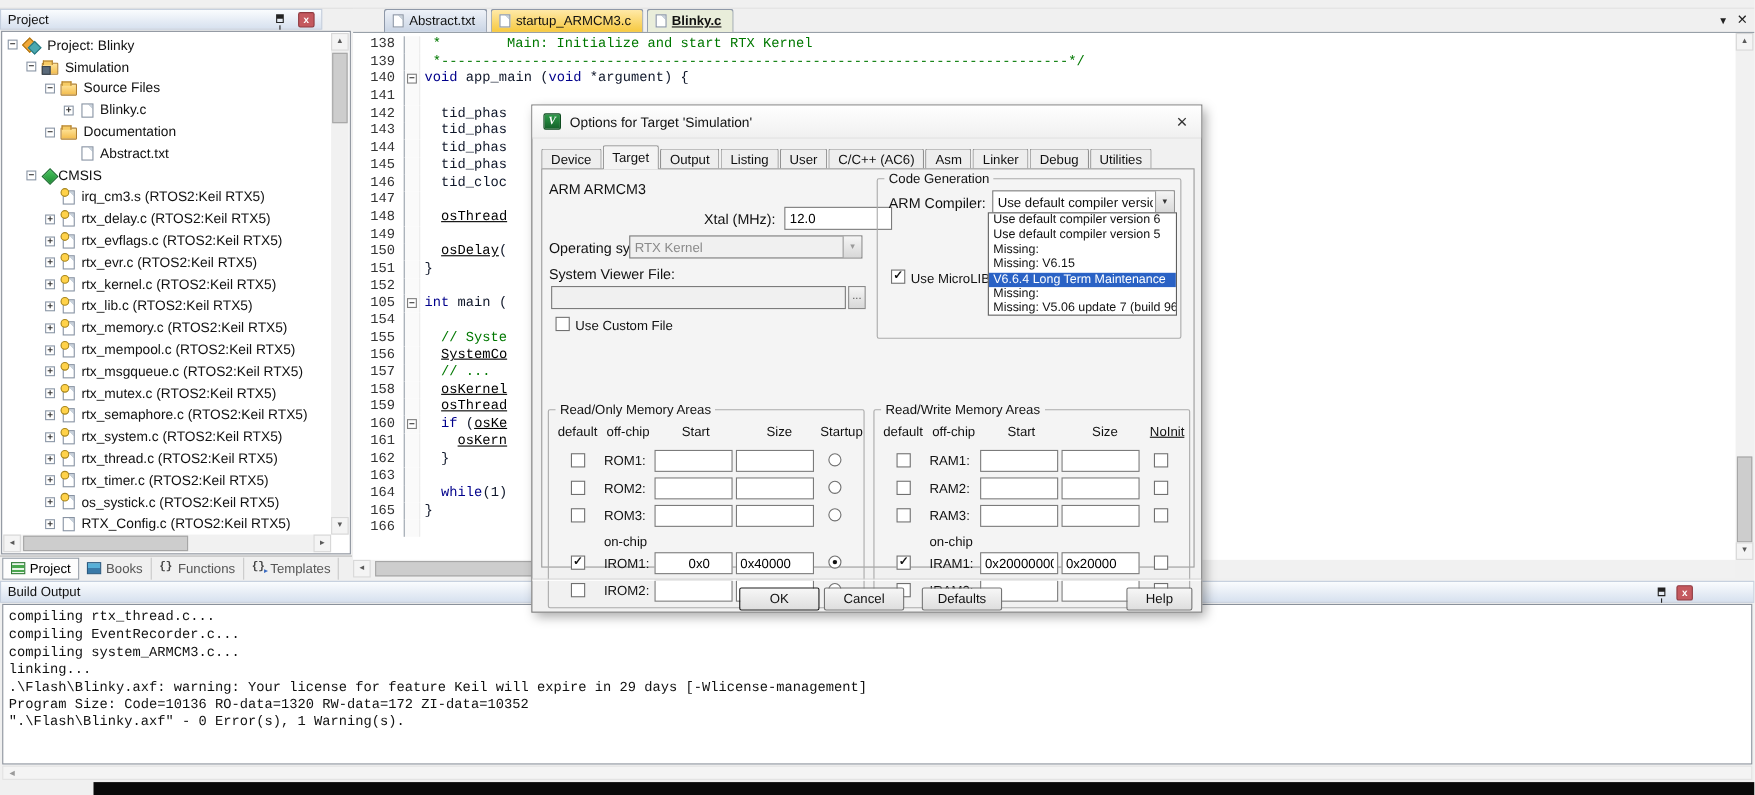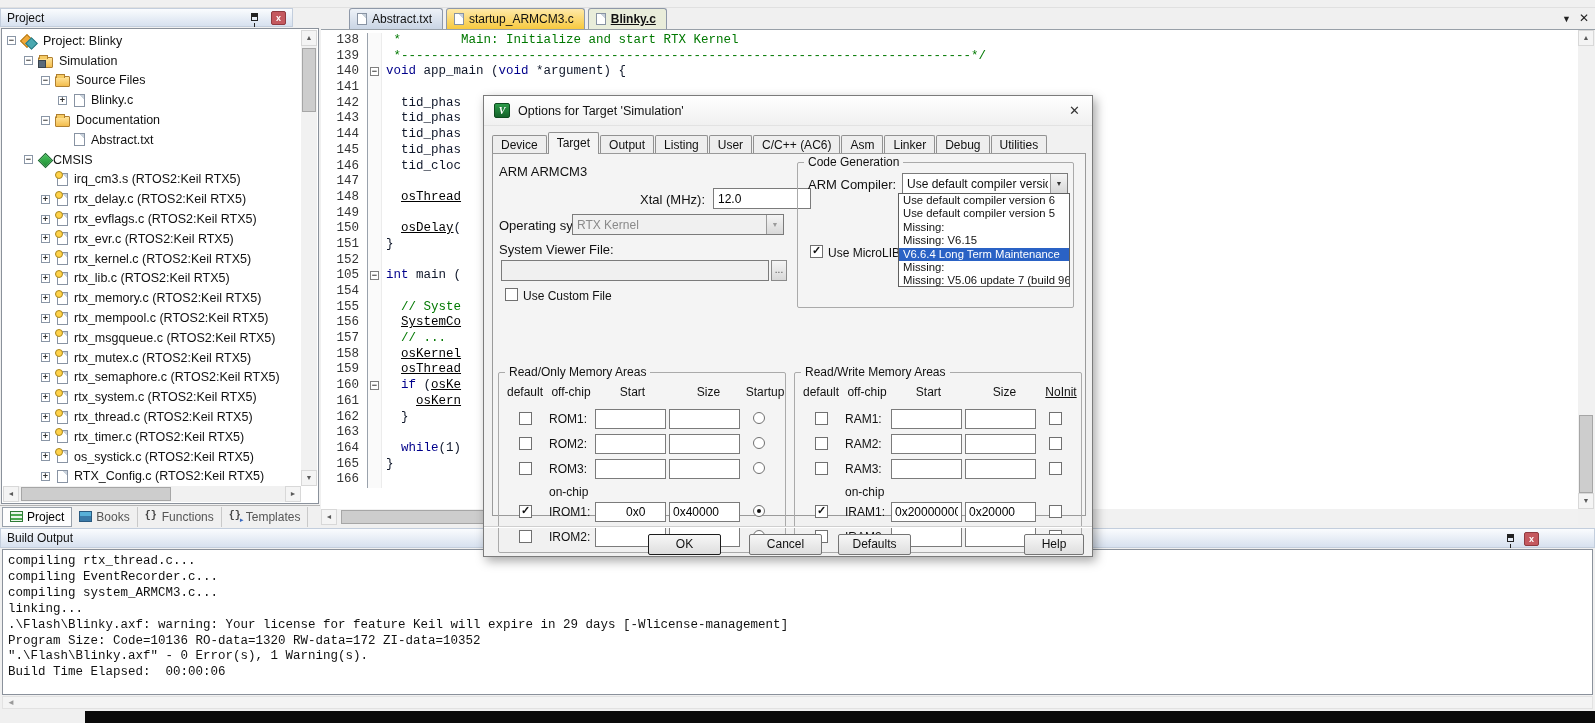--- a/index.html
+++ b/index.html
@@ -458,39 +458,38 @@
         <span class="cb" style="left: 254px; top: 132px;"></span>
         <span class="cb" style="left: 20px; top: 157px;"></span>
         <span class="mem-lb" style="left: 50px; top: 157px;">IRAM2:</span>
         <input class="memfield" value="" style="left: 96px; top: 154px;">
         <input class="memfield" value="" style="left: 170px; top: 154px;">
         <span class="cb" style="left: 254px; top: 157px;"></span>
         <span class="mem-onchip">on-chip</span>
       </div>
 
     <div class="dlg-sep"></div>
-    <span class="dbtn default" style="left:164px;width:73px">OK</span>
+    <span class="dbtn default" style="left:188px;width:73px">OK</span>
     <span class="dbtn" style="left:265px;width:73px">Cancel</span>
     <span class="dbtn" style="left:354px;width:73px">Defaults</span>
     <span class="dbtn" style="left:540px;width:60px">Help</span>
   </div>
 
   <div class="build-panel">
     <div class="build-header">
       <span>Build Output</span>
       <span class="pin bo-pin"></span>
       <span class="close-red bo-close">x</span>
     </div>
     <div class="build-body" id="build-lines">
         <div class="bline">compiling rtx_thread.c...</div>
         <div class="bline">compiling EventRecorder.c...</div>
         <div class="bline">compiling system_ARMCM3.c...</div>
         <div class="bline">linking...</div>
         <div class="bline">.\Flash\Blinky.axf: warning: Your license for feature Keil will expire in 29 days [-Wlicense-management]</div>
         <div class="bline">Program Size: Code=10136 RO-data=1320 RW-data=172 ZI-data=10352</div>
         <div class="bline">".\Flash\Blinky.axf" - 0 Error(s), 1 Warning(s).</div>
-        <div class="bline">Build Time Elapsed:  00:00:06</div>
       </div>
     <div class="build-hsb">◄</div>
   </div>
 
   <div class="black-bar"></div>
 </div>
 
 </body></html>

